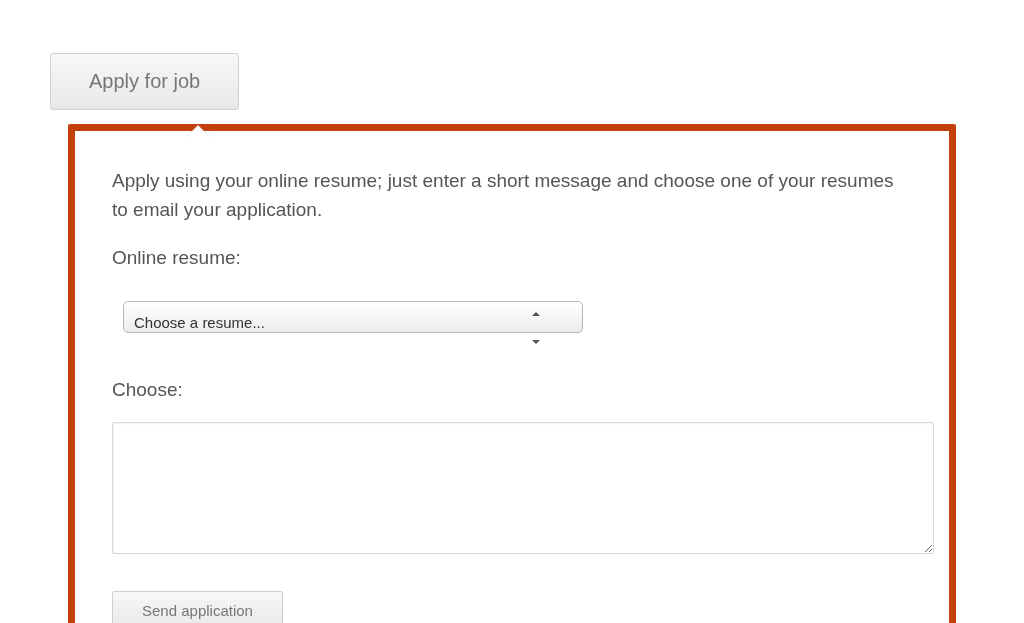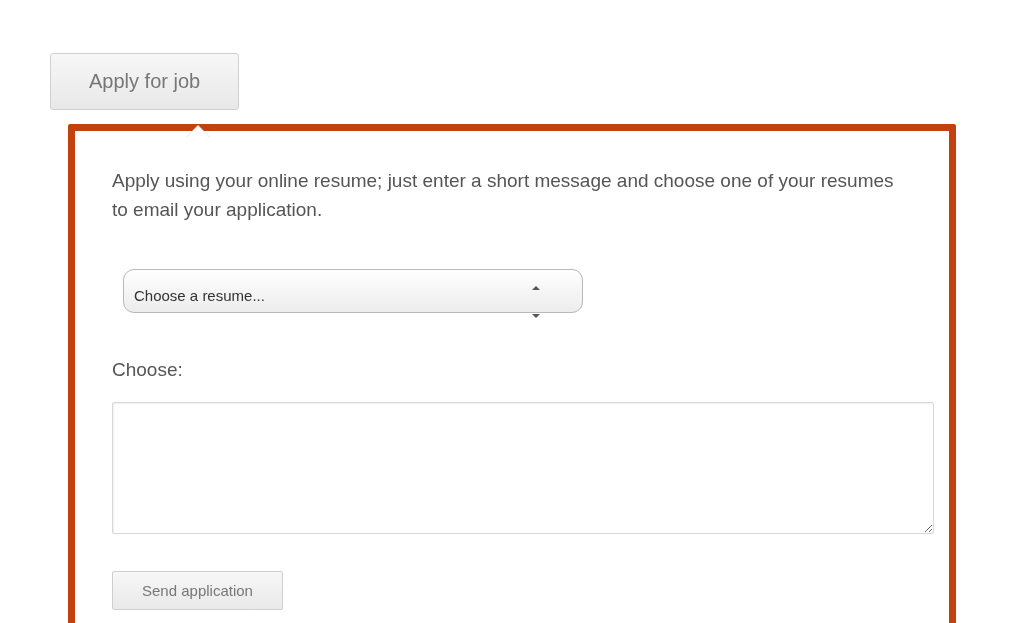--- a/index.html
+++ b/index.html
@@ -70,28 +70,28 @@
       display: block;
     }
     .select-wrap {
       position: relative;
       display: inline-block;
       width: 460px;
       margin-bottom: 24px;
     }
     .native-select {
       width: 100%;
-      height: 44px;
+      height: 32px;
       font-size: 15px;
       font-family: inherit;
       color: #333;
       padding: 12px 26px 2px 10px;
       background: linear-gradient(to bottom, #ffffff, #ececec);
       border: 1px solid #b8b8b8;
-      border-radius: 11px;
+      border-radius: 5px;
       outline: none;
       -webkit-appearance: none;
       -moz-appearance: none;
       appearance: none;
       cursor: pointer;
     }
     .select-chevrons {
       position: absolute;
       right: 10px;
       top: 50%;
@@ -143,20 +143,21 @@
 
 
 <button class="apply-button">Apply for job</button>
 
 <div class="panel-wrap">
   <div class="panel-arrow"></div>
   <div class="panel">
 
     <p class="intro-text">Apply using your online resume; just enter a short message and choose one of your resumes to email your application.</p>
 
+    <label class="field-label">Online resume:</label>
 
     <div class="select-wrap">
       <select class="native-select">
         <option>Choose a resume...</option>
       </select>
       <span class="select-chevrons">
         <span class="chev-up"></span>
         <span class="chev-down"></span>
       </span>
     </div>

